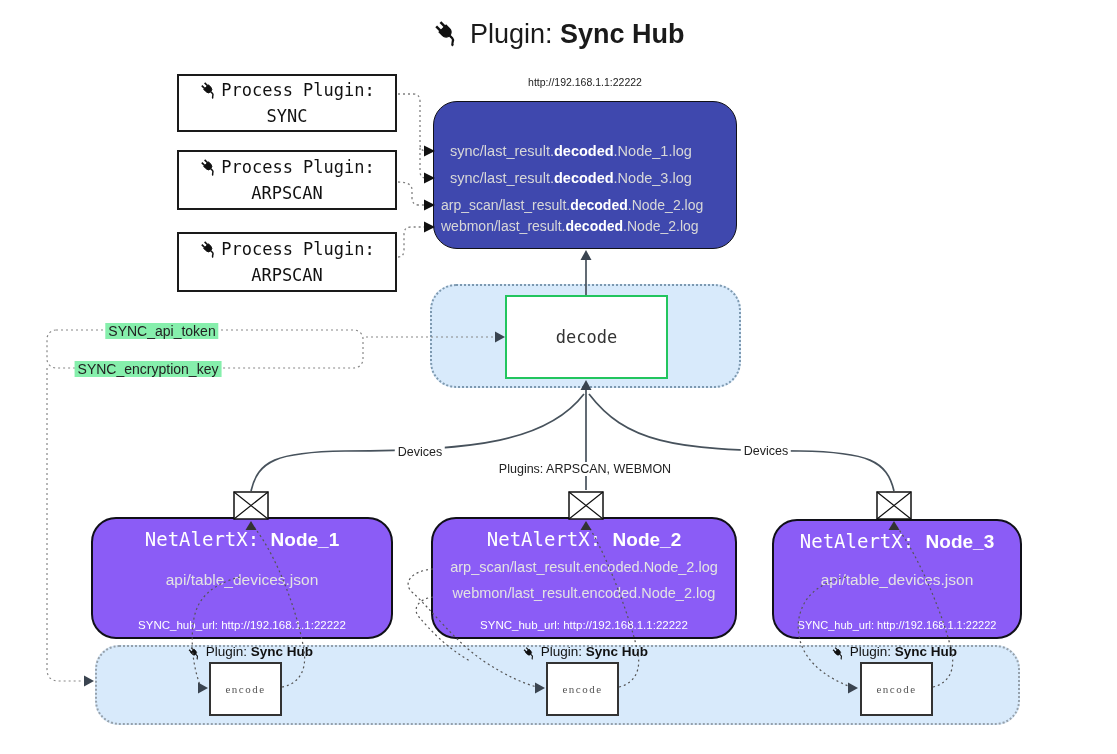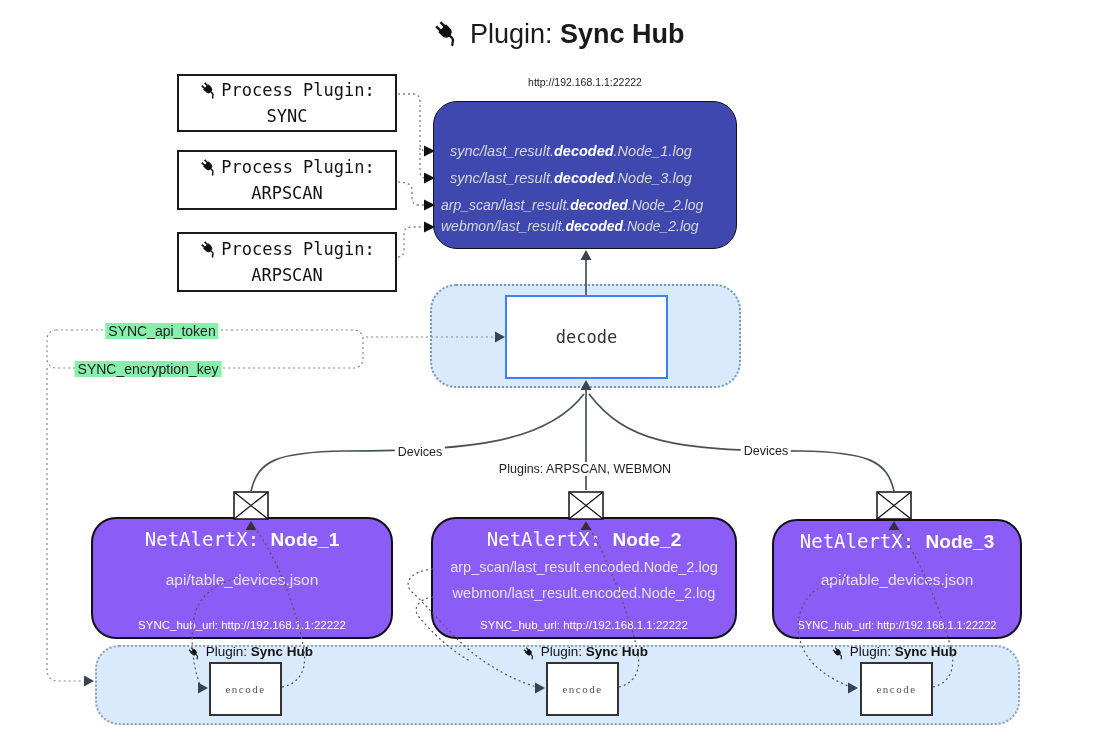--- a/index.html
+++ b/index.html
@@ -19,31 +19,31 @@
          font-family:"DejaVu Sans Mono",monospace;font-size:17px;color:#111;line-height:26px;}
   .ppbox .l1{display:flex;align-items:center;gap:2px;}
 
   
   .hub-url{left:433px;top:76px;width:304px;text-align:center;font-size:10.5px;color:#222;}
   .hub{left:433px;top:101px;width:304px;height:148px;background:#3f48ae;border:1.5px solid #101018;
        border-radius:24px;box-sizing:border-box;}
   .hub-title{position:absolute;left:0;right:0;top:12px;text-align:center;color:#fff;
              font-family:"DejaVu Sans Mono",monospace;font-size:19px;}
   .hub-title b{font-family:"Liberation Sans",sans-serif;font-weight:700;}
-  .hub-row{position:absolute;height:18px;font-size:14.5px;color:#d8d8d8;white-space:nowrap;font-style:italic;}
+  .hub-row{position:absolute;height:18px;font-size:14.5px;color:#d8d8d8;white-space:nowrap;}
   .hub-row b{color:#fff;font-weight:700;}
   .hub-row.r1{left:16px;top:41px;}
   .hub-row.r2{left:16px;top:68px;}
   .hub-row.r3{left:7px;top:95px;font-size:14px;}
   .hub-row.r4{left:7px;top:116px;font-size:14px;}
 
   
   .decode-area{left:430px;top:284px;width:311px;height:104px;background:#d8eafb;
                border:2px dotted #7d99b0;border-radius:26px;box-sizing:border-box;}
-  .decode-box{left:505px;top:295px;width:163px;height:84px;background:#fff;border:2px solid #3b82f6;
+  .decode-box{left:505px;top:295px;width:163px;height:84px;background:#fff;border:2px solid #22c55e;
               box-sizing:border-box;display:flex;align-items:center;justify-content:center;
               font-family:"DejaVu Sans Mono",monospace;font-size:17px;color:#333;}
 
   
   .tag{background:#86efac;padding:0 3px;font-size:14px;color:#222;z-index:6;}
   .edge-label{background:#fff;padding:0 3px;font-size:12.5px;color:#222;z-index:6;}
 
   
   .node{background:#8b5cf6;border:2px solid #101018;border-radius:25px;box-sizing:border-box;}
   .node-title{position:absolute;left:0;right:0;top:9px;text-align:center;color:#fff;

